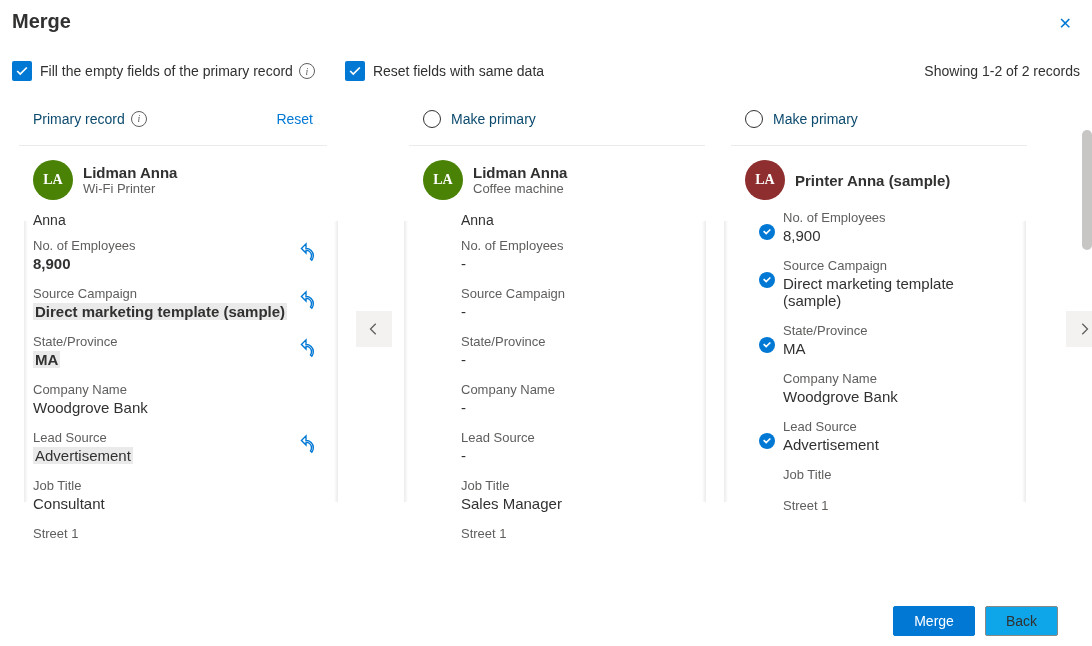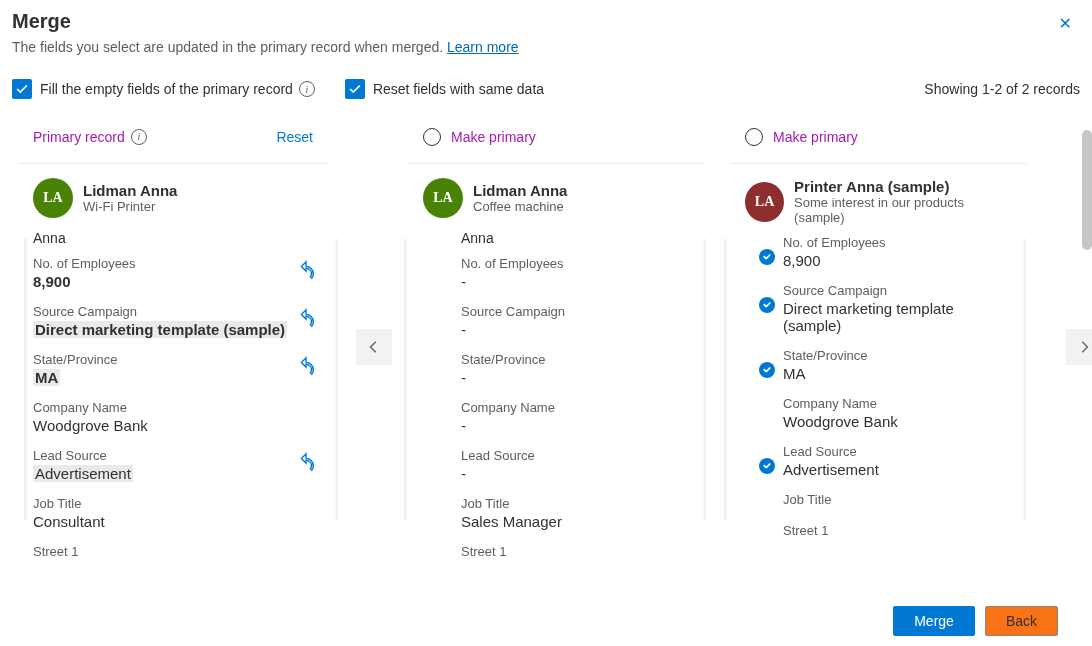--- a/index.html
+++ b/index.html
@@ -19,21 +19,21 @@
 .info-icon { width: 16px; height: 16px; border: 1px solid #605e5c; border-radius: 50%; display: inline-flex; align-items: center; justify-content: center; font-size: 10px; color: #605e5c; margin-left: 6px; font-style: italic; font-family: serif; }
 .showing-text { margin-left: auto; color: #323130; font-size: 14px; }
 
 .records-area { position: relative; display: flex; gap: 0; height: 465px; align-items: flex-start; }
 .record-col { position: relative; border: 1px solid transparent; }
 .col1 { width: 310px; margin-left: 6px; }
 .col2 { width: 298px; margin-left: 80px; }
 .col3 { width: 298px; margin-left: 24px; }
 
 .col-header { display: flex; align-items: center; height: 54px; padding: 0 14px; border-bottom: 1px solid #edebe9; }
-.col-header .label { font-size: 14px; color: #a21caf; }
+.col-header .label { font-size: 14px; color: #0c4a6e; }
 .reset-link { color: #0078d4; cursor: pointer; margin-left: auto; }
 .radio { width: 18px; height: 18px; border: 1px solid #323130; border-radius: 50%; margin-right: 10px; cursor: pointer; }
 
 .record-header { display: flex; align-items: center; padding: 14px 14px 6px 14px; gap: 10px; }
 .avatar { width: 40px; height: 40px; border-radius: 50%; display: flex; align-items: center; justify-content: center; color: #fff; font-weight: 600; font-size: 14px; font-family: Liberation Serif, serif; }
 .avatar.green { background: #498205; }
 .avatar.maroon { background: #8e2e2e; }
 .record-identity .name { font-weight: 600; font-size: 15px; }
 .record-identity .sub { color: #605e5c; font-size: 13px; }
 
@@ -63,32 +63,29 @@
 .shadow-l2 { left: 392px; }
 .shadow-r2 { left: 690px; transform: scaleX(-1); }
 .shadow-l3 { left: 712px; }
 .shadow-r3 { left: 1010px; transform: scaleX(-1); }
 
 .scrollbar { position: absolute; right: 0; top: 130px; width: 10px; height: 120px; background: #c8c6c4; border-radius: 5px; }
 
 .footer { position: absolute; bottom: 10px; right: 34px; display: flex; gap: 10px; }
 .btn { padding: 6px 20px; font-size: 14px; border-radius: 2px; cursor: pointer; }
 .btn-primary { background: #0078d4; color: #fff; border: 1px solid #0078d4; }
-.btn-default { background: #f97316; color: #323130; border: 1px solid #8a8886; }
+.btn-default { background: #0ea5e9; color: #323130; border: 1px solid #8a8886; }
 </style>
 </head>
 <body>
 
 <div class="dialog">
   <div class="header-row">
     <h1 class="title">Merge</h1>
     <div class="close-btn">✕</div>
-  </div>
-  <div class="subtitle">
-    <span>The fields you select are updated in the primary record when merged. </span><a class="link">Learn more</a>
   </div>
 
   <div class="options-row">
     <div class="checkbox-group">
       <div class="checkbox">
         <svg viewBox="0 0 16 16">
             <path d="M13.5 4L6 11.5 2.5 8" fill="none" stroke="#fff" stroke-width="2"></path>
           </svg>
       </div>
       <span>Fill the empty fields of the primary record</span>
@@ -219,21 +216,20 @@
 
     <div class="record-col col3">
       <div class="col-header">
         <div class="radio"></div>
         <span class="label">Make primary</span>
       </div>
       <div class="record-header">
         <div class="avatar maroon">LA</div>
         <div class="record-identity">
           <div class="name">Printer Anna (sample)</div>
-          <div class="sub">Some interest in our products (sample)</div>
         </div>
       </div>
 
       <div class="field with-check" style="padding-left:52px">
         <div class="check-icon" style="left:28px">
             <svg viewBox="0 0 12 12">
               <path d="M10 3L5 8 2 5" fill="none" stroke="#fff" stroke-width="2"></path>
             </svg>
           </div>
         <div class="flabel">No. of Employees</div>

